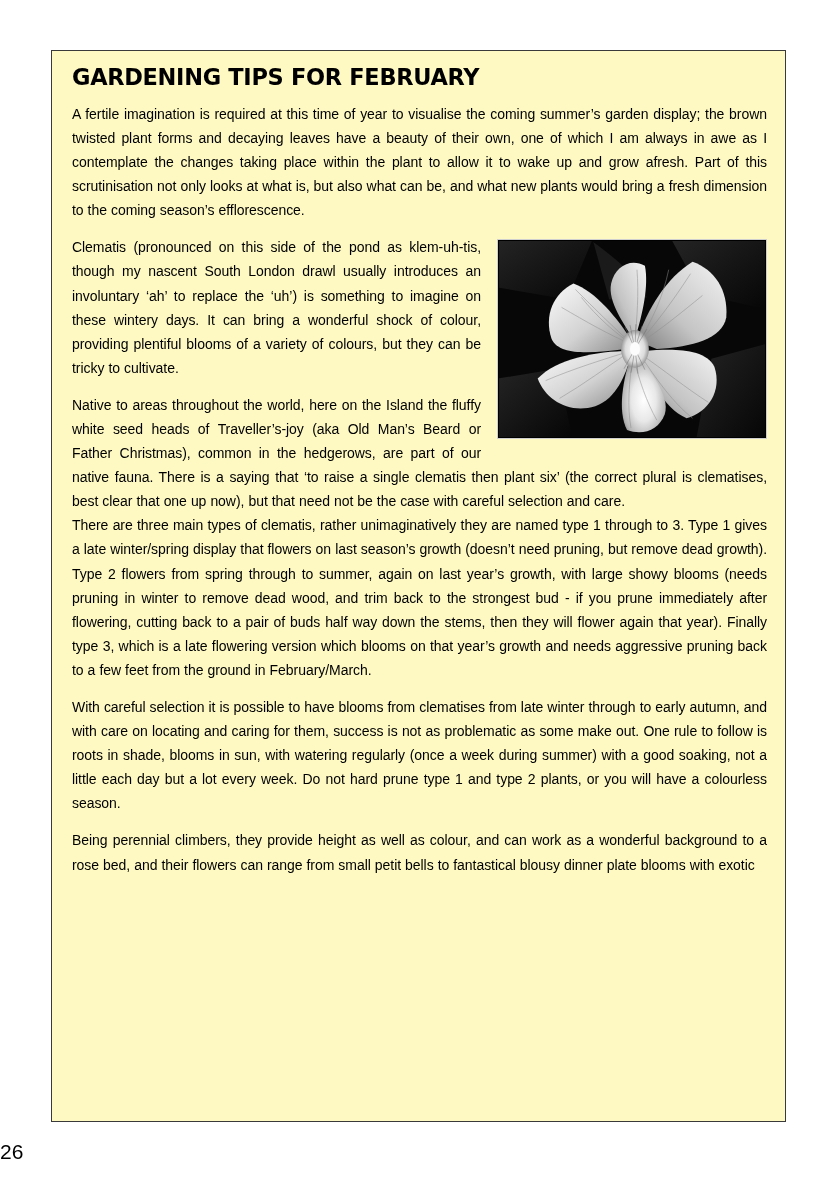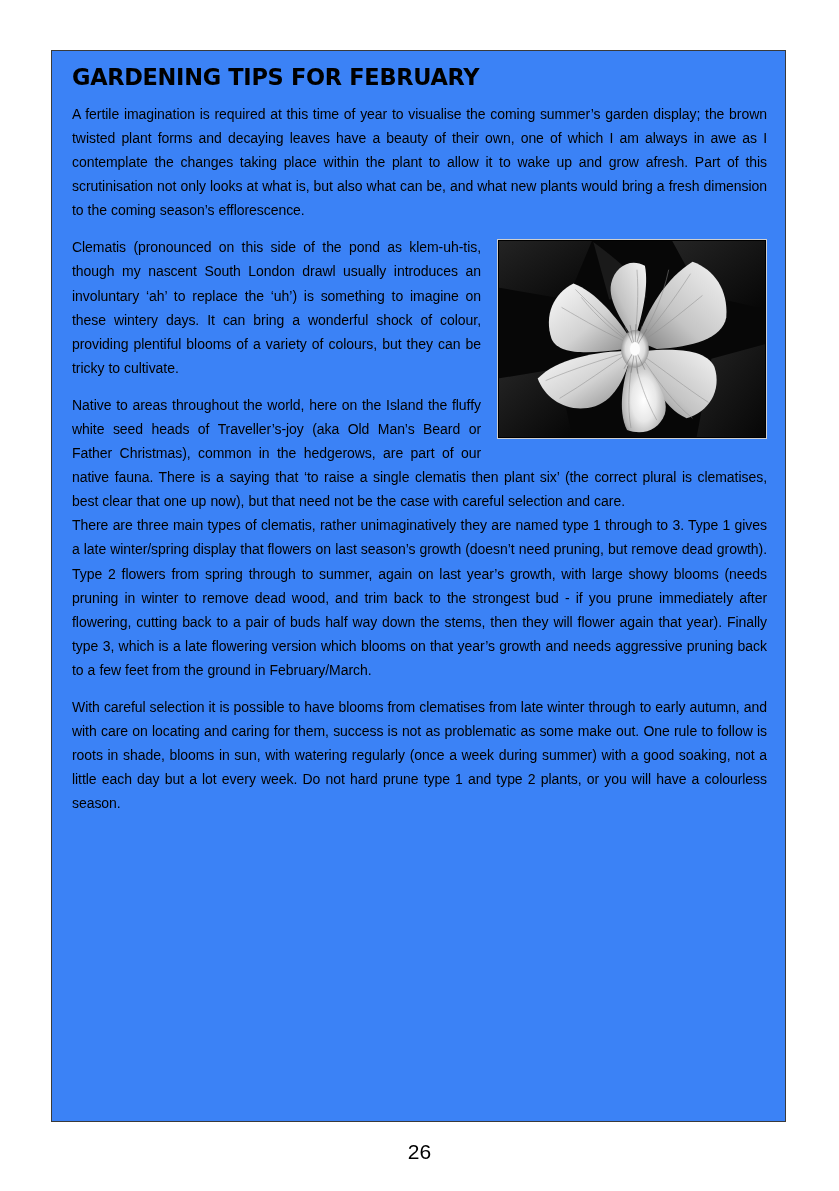--- a/index.html
+++ b/index.html
@@ -25,21 +25,21 @@
   }
 
   .content-frame {
     position: absolute;
     left: 51px;
     top: 50px;
     width: 735px;
     height: 1072px;
     border: 1.5px solid #3a3a3a;
     box-sizing: border-box;
-    background: #3b82f6;
+    background: #fef9c3;
     overflow: hidden;
   }
 
   .inner {
     padding: 14px 18px 0 20px;
   }
 
   .article-title {
     font-family: "DejaVu Sans", sans-serif;
     font-weight: bold;
@@ -77,21 +77,20 @@
     shape-outside: margin-box;
   }
 
   .photo svg { display: block; width: 100%; height: 100%; }
 
   .footer-number {
     position: absolute;
     left: 0;
     top: 1140px;
     width: 839px;
-    text-align: center;
     font-size: 21px;
     color: #000000;
     font-family: "Liberation Sans", sans-serif;
   }
 
   .wrap-block { overflow: hidden; }
 </style>
 </head>
 <body>
 
@@ -187,19 +186,20 @@
 
         <p class="body-par">Clematis (pronounced on this side of the pond as klem-uh-tis, though my nascent South London drawl usually introduces an involuntary ‘ah’ to replace the ‘uh’) is something to imagine on these wintery days. It can bring a wonderful shock of colour, providing plentiful blooms of a variety of colours, but they can be tricky to cultivate.</p>
 
         <p class="body-par">Native to areas throughout the world, here on the Island the fluffy white seed heads of Traveller’s-joy (aka Old Man’s Beard or Father Christmas), common in the hedgerows, are part of our native fauna. There is a saying that ‘to raise a single clematis then plant six’ (the correct plural is clematises, best clear that one up now), but that need not be the case with careful selection and care.</p>
       </div>
 
       <p class="body-par">There are three main types of clematis, rather unimaginatively they are named type 1 through to 3. Type 1 gives a late winter/spring display that flowers on last season’s growth (doesn’t need pruning, but remove dead growth). Type 2 flowers from spring through to summer, again on last year’s growth, with large showy blooms (needs pruning in winter to remove dead wood, and trim back to the strongest bud - if you prune immediately after flowering, cutting back to a pair of buds half way down the stems, then they will flower again that year). Finally type 3, which is a late flowering version which blooms on that year’s growth and needs aggressive pruning back to a few feet from the ground in February/March.</p>
 
       <p class="body-par">With careful selection it is possible to have blooms from clematises from late winter through to early autumn, and with care on locating and caring for them, success is not as problematic as some make out. One rule to follow is roots in shade, blooms in sun, with watering regularly (once a week during summer) with a good soaking, not a little each day but a lot every week. Do not hard prune type 1 and type 2 plants, or you will have a colourless season.</p>
 
+      <p class="body-par">Being perennial climbers, they provide height as well as colour, and can work as a wonderful background to a rose bed, and their flowers can range from small petit bells to fantastical blousy dinner plate blooms with exotic</p>
 
     </div>
   </div>
 
   <div class="footer-number">26</div>
 
 </div>
 
 </body></html>

